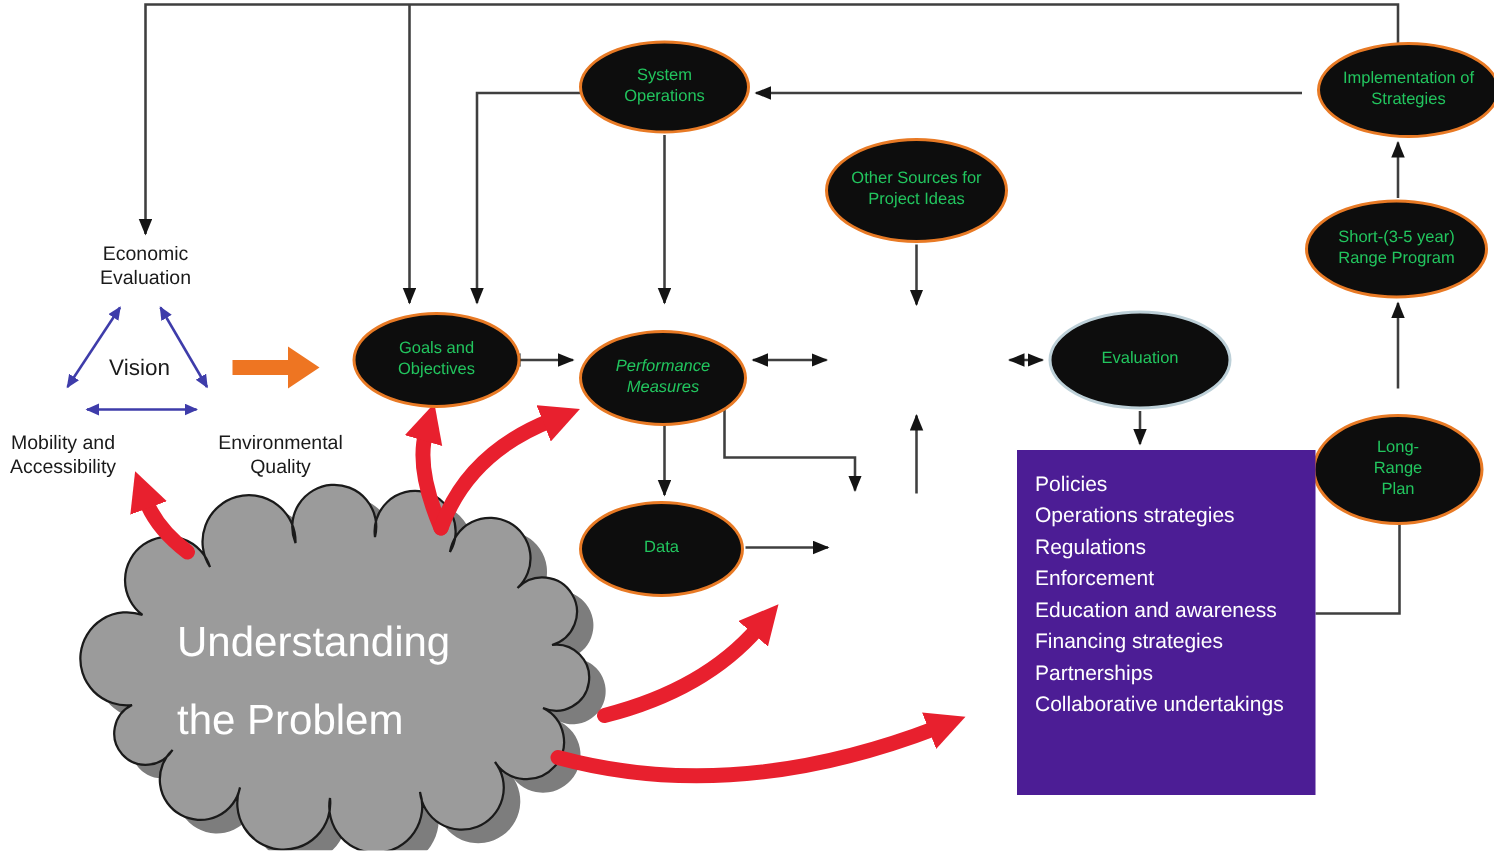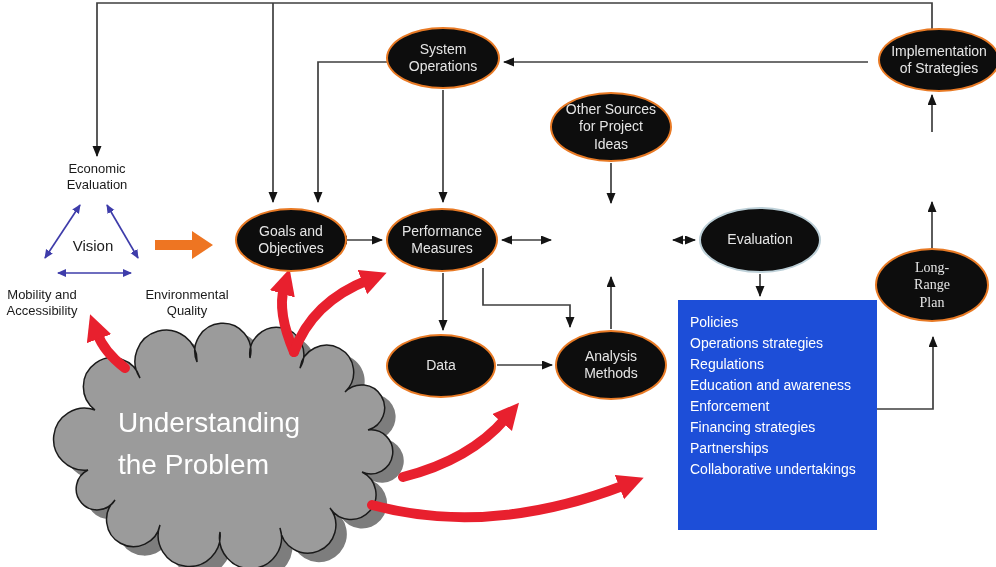--- a/index.html
+++ b/index.html
@@ -4,56 +4,56 @@
 <style>
   html,body{margin:0;padding:0;background:#fff;}
   #canvas{
     position:relative;width:996px;height:567px;background:#ffffff;overflow:hidden;
     font-family:"Liberation Sans","DejaVu Sans",sans-serif;
   }
   #wires{position:absolute;left:0;top:0;width:996px;height:567px;}
   .node{
     position:absolute;display:flex;align-items:center;justify-content:center;
     background:#0d0d0d;border:2px solid #e87a25;border-radius:50%;
-    color:#e5e5e5;text-align:center;font-size:14px;line-height:1.25;box-sizing:border-box;
+    color:#22c55e;text-align:center;font-size:11px;line-height:1.25;box-sizing:border-box;
   }
   .node span{display:block;}
   .n-sys  {left:386px;top:27px; width:114px;height:62px;}
   .n-sys span{width:78px;}
   .n-goals{left:235px;top:208px;width:112px;height:64px;}
   .n-goals span{width:72px;}
-  .n-perf {left:386px;top:208px;width:112px;height:64px;}
+  .n-perf {left:386px;top:220px;width:112px;height:64px;font-style:italic;}
   .n-perf span{width:88px;}
   .n-other{left:550px;top:92px; width:122px;height:70px;}
   .n-other span{width:95px;}
   .n-alt  {left:555px;top:207px;width:114px;height:66px;}
   .n-alt span{width:95px;}
   .n-eval {left:699px;top:207px;width:122px;height:66px;border-color:#bdd0d8;}
   .n-data {left:386px;top:334px;width:110px;height:64px;}
   .n-anal {left:555px;top:330px;width:112px;height:70px;}
   .n-anal span{width:70px;}
   .n-impl {left:878px;top:28px; width:122px;height:64px;}
   .n-impl span{width:102px;}
   .n-short{left:870px;top:133px;width:122px;height:66px;}
   .n-short span{width:112px;}
-  .n-long {left:875px;top:248px;width:114px;height:74px;font-family:Liberation Serif, serif;}
+  .n-long {left:875px;top:276px;width:114px;height:74px;}
   .n-long span{width:50px;}
   .lbl{position:absolute;color:#1a1a1a;font-size:13px;line-height:16px;text-align:center;}
   .l-econ{left:37px;top:161px;width:120px;}
   .l-vis {left:63px;top:238px;width:60px;font-size:15px;}
   .l-mob {left:-8px;top:287px;width:100px;}
   .l-env {left:137px;top:287px;width:100px;}
   .panel{
-    position:absolute;left:678px;top:300px;width:199px;height:230px;background:#1d4ed8;
+    position:absolute;left:678px;top:300px;width:199px;height:230px;background:#4c1d95;
     color:#ffffff;font-size:14px;line-height:21px;box-sizing:border-box;padding:12px 4px 0 12px;
   }
   .panel span{display:block;white-space:nowrap;}
   .cloud-label{
     position:absolute;left:118px;top:402px;width:218px;color:#ffffff;
-    font-size:28px;line-height:42px;font-weight:400;
+    font-size:28px;line-height:52px;font-weight:400;
   }
 </style>
 </head>
 <body>
 
 <div id="canvas">
 
   <svg id="wires" viewBox="0 0 996 567">
     <defs>
       <marker id="ab" markerUnits="userSpaceOnUse" markerWidth="12" markerHeight="10" refX="10" refY="4.5" orient="auto-start-reverse">
@@ -128,41 +128,41 @@
     </div>
   <div class="node n-other">
       <span>Other Sources for Project Ideas</span>
     </div>
   <div class="node n-data">
       <span>Data</span>
     </div>
   <div class="node n-eval">
       <span>Evaluation</span>
     </div>
-  <div class="node n-anal">
-      <span>Analysis Methods</span>
-    </div>
   <div class="node n-impl">
       <span>Implementation of Strategies</span>
+    </div>
+  <div class="node n-short">
+      <span>Short-(3-5 year) Range Program</span>
     </div>
   <div class="node n-long">
       <span>Long-Range Plan</span>
     </div>
 
   <div class="lbl l-econ">Economic Evaluation</div>
   <div class="lbl l-vis">Vision</div>
   <div class="lbl l-mob">Mobility and Accessibility</div>
   <div class="lbl l-env">Environmental Quality</div>
 
   <div class="panel">
     <span>Policies</span>
     <span>Operations strategies</span>
     <span>Regulations</span>
+    <span>Enforcement</span>
     <span>Education and awareness</span>
-    <span>Enforcement</span>
     <span>Financing strategies</span>
     <span>Partnerships</span>
     <span>Collaborative undertakings</span>
   </div>
 
   <div class="cloud-label">Understanding the Problem</div>
 
 </div>
 
 </body></html>

